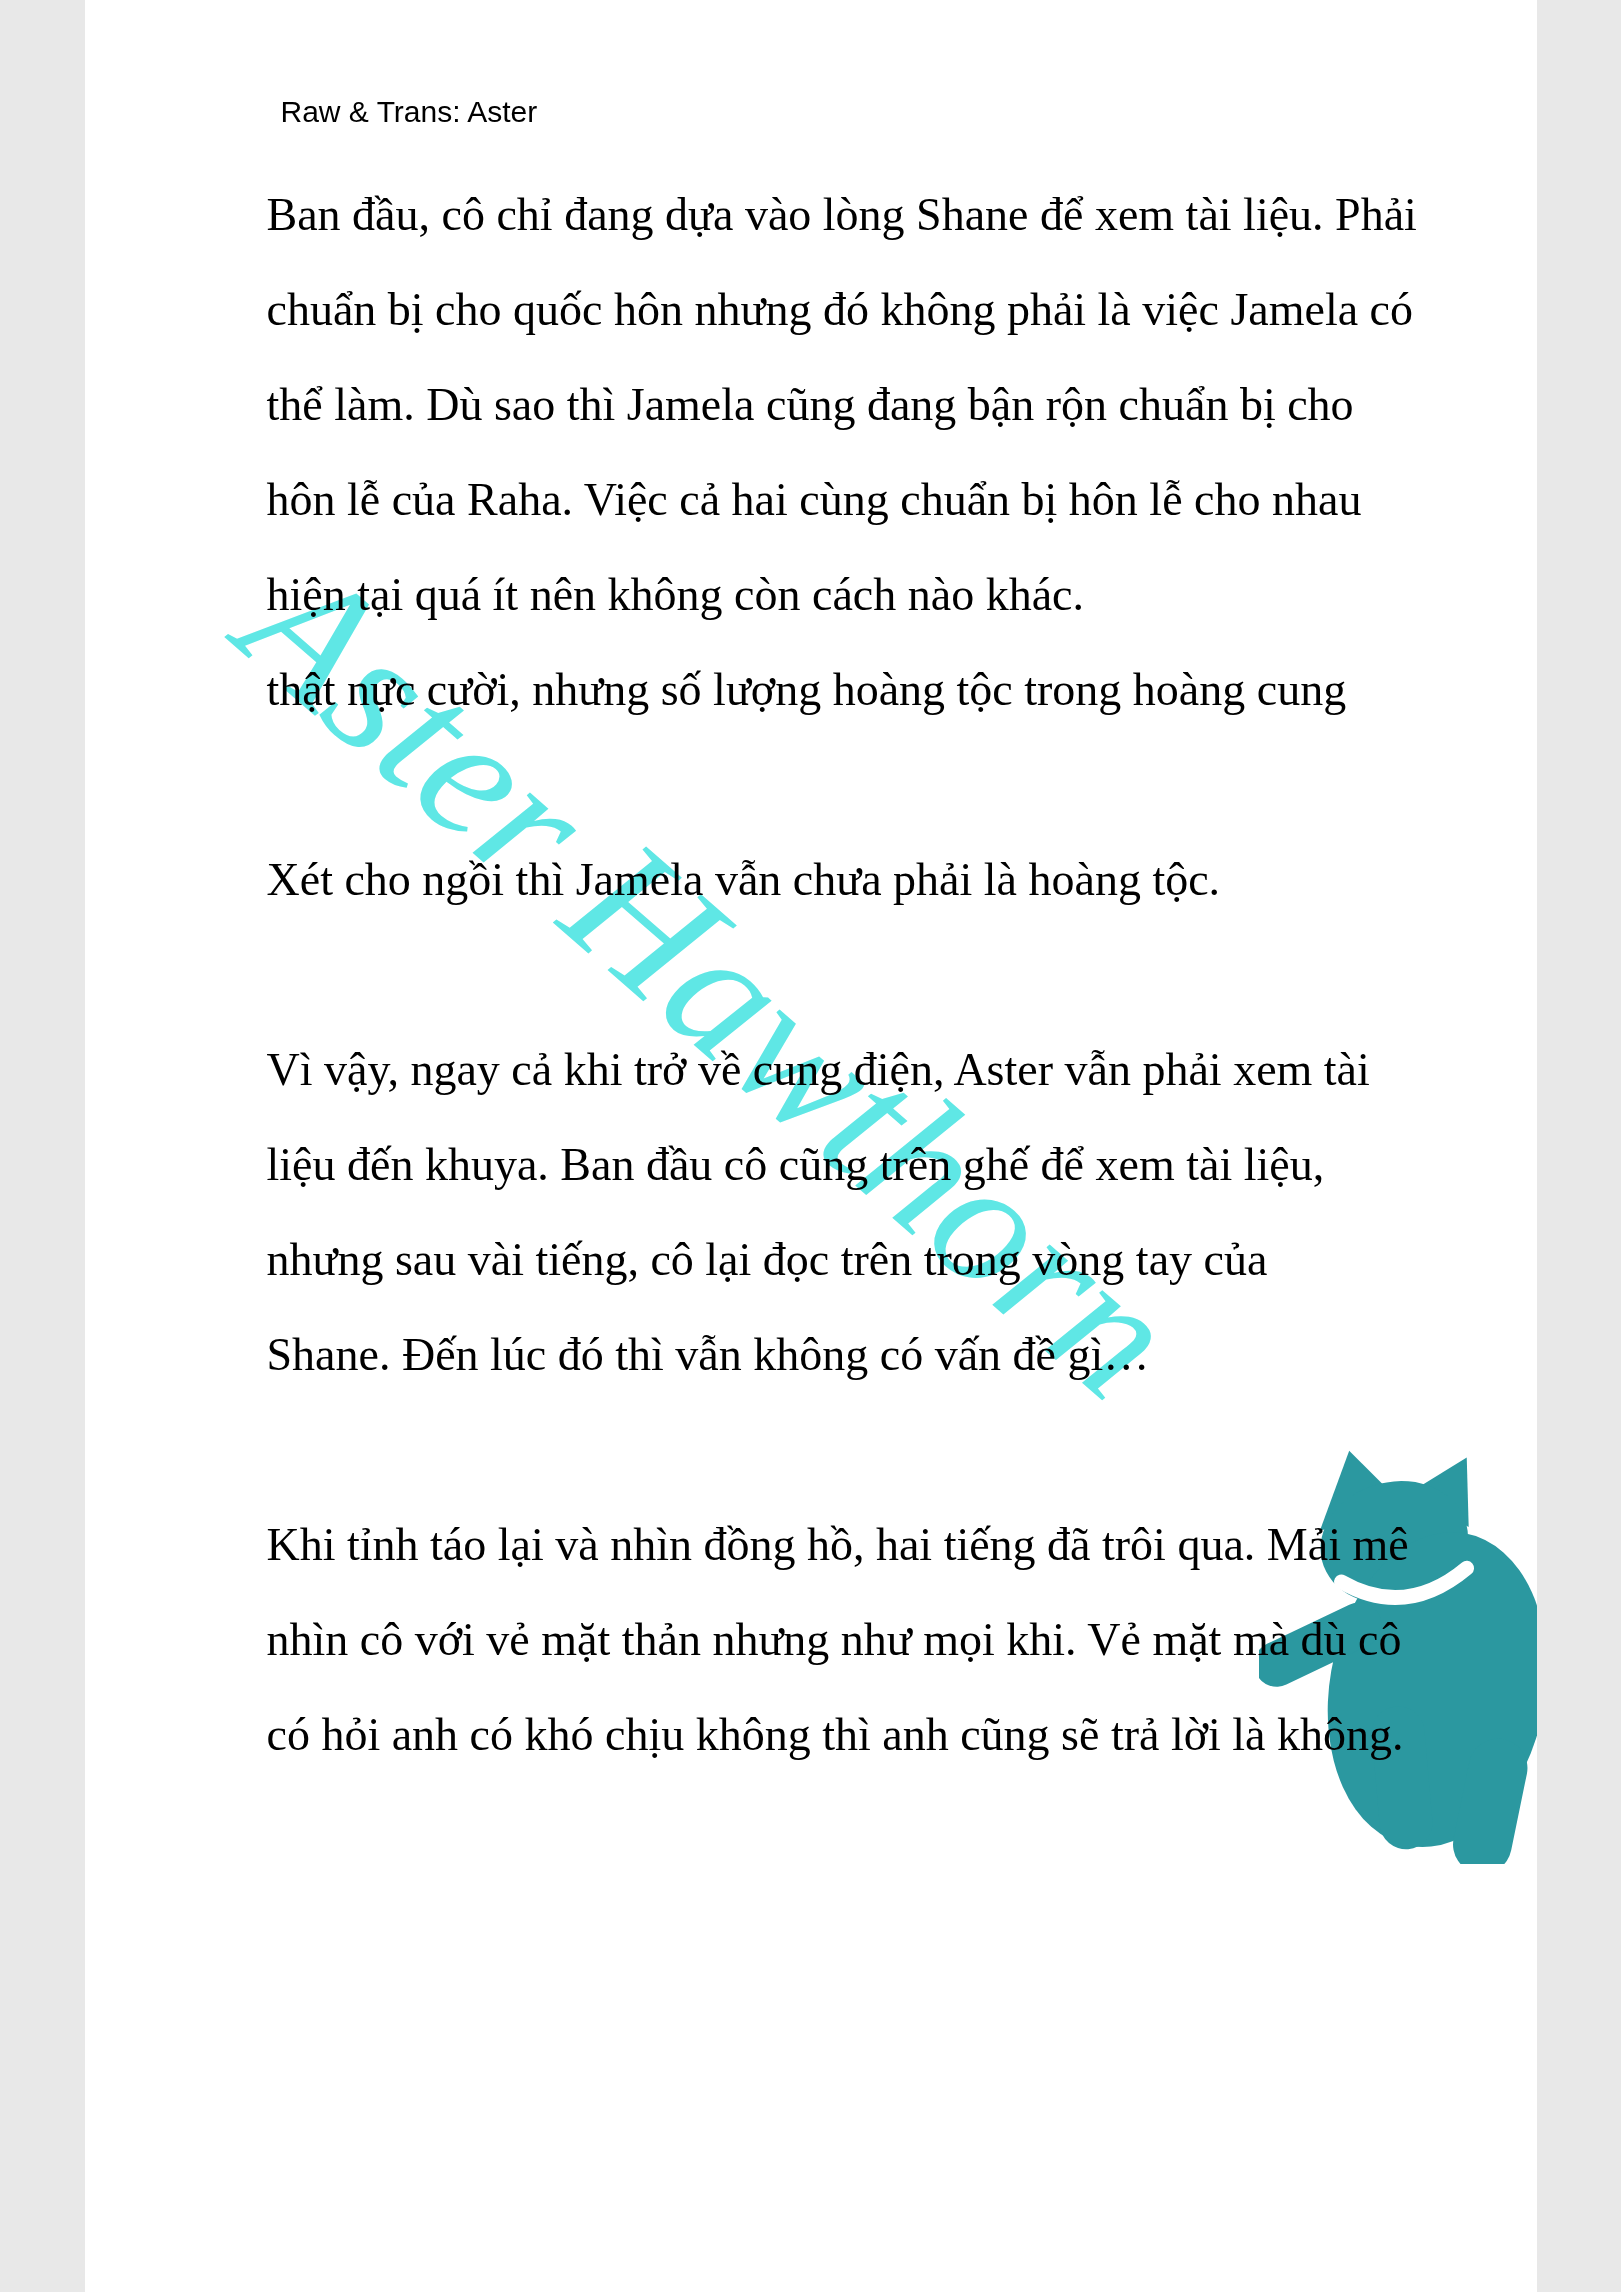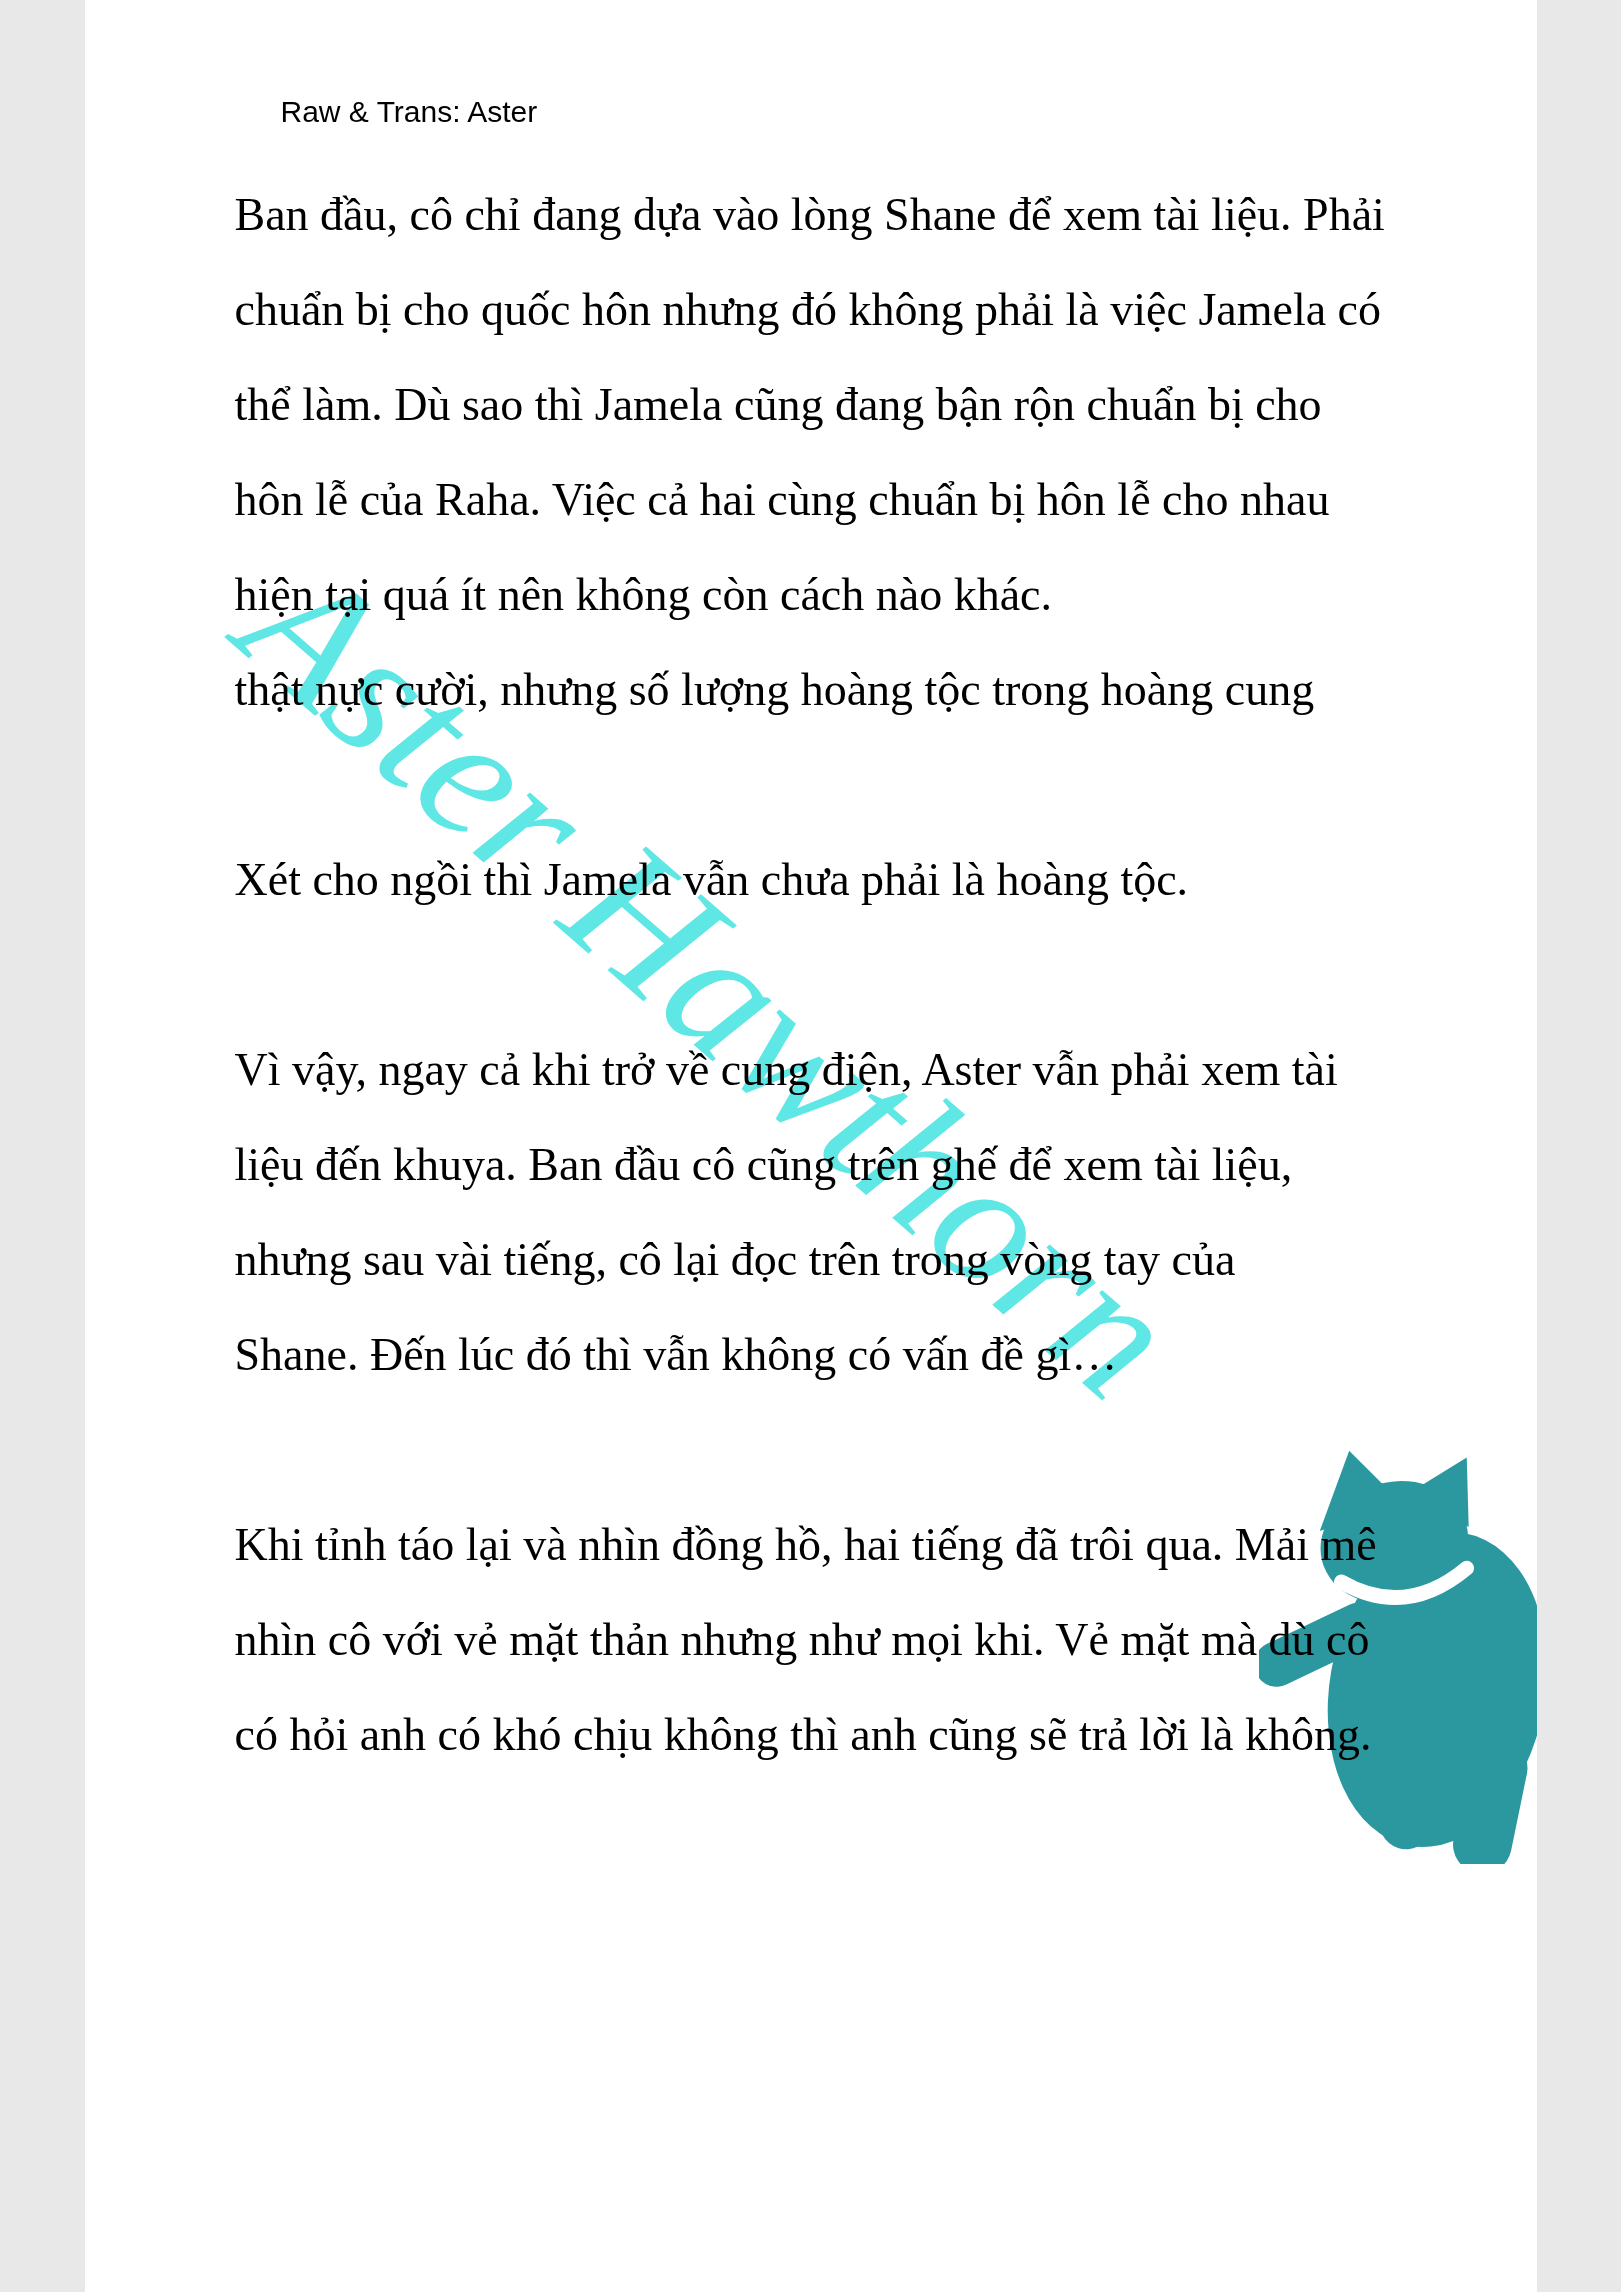--- a/index.html
+++ b/index.html
@@ -41,21 +41,21 @@
   .cat-graphic {
     position: absolute;
     left: 1174px;
     top: 1433px;
     width: 294px;
     height: 431px;
     z-index: 2;
   }
   .body-text {
     position: absolute;
-    left: 150px;
+    left: 182px;
     top: 167px;
     width: 1255px;
     z-index: 3;
     font-size: 46px;
     line-height: 95px;
     color: var(--ink, #000000);
   }
   .paragraph { margin: 0; }
   .text-line { white-space: pre; }
   .blank-line { height: 95px; }

